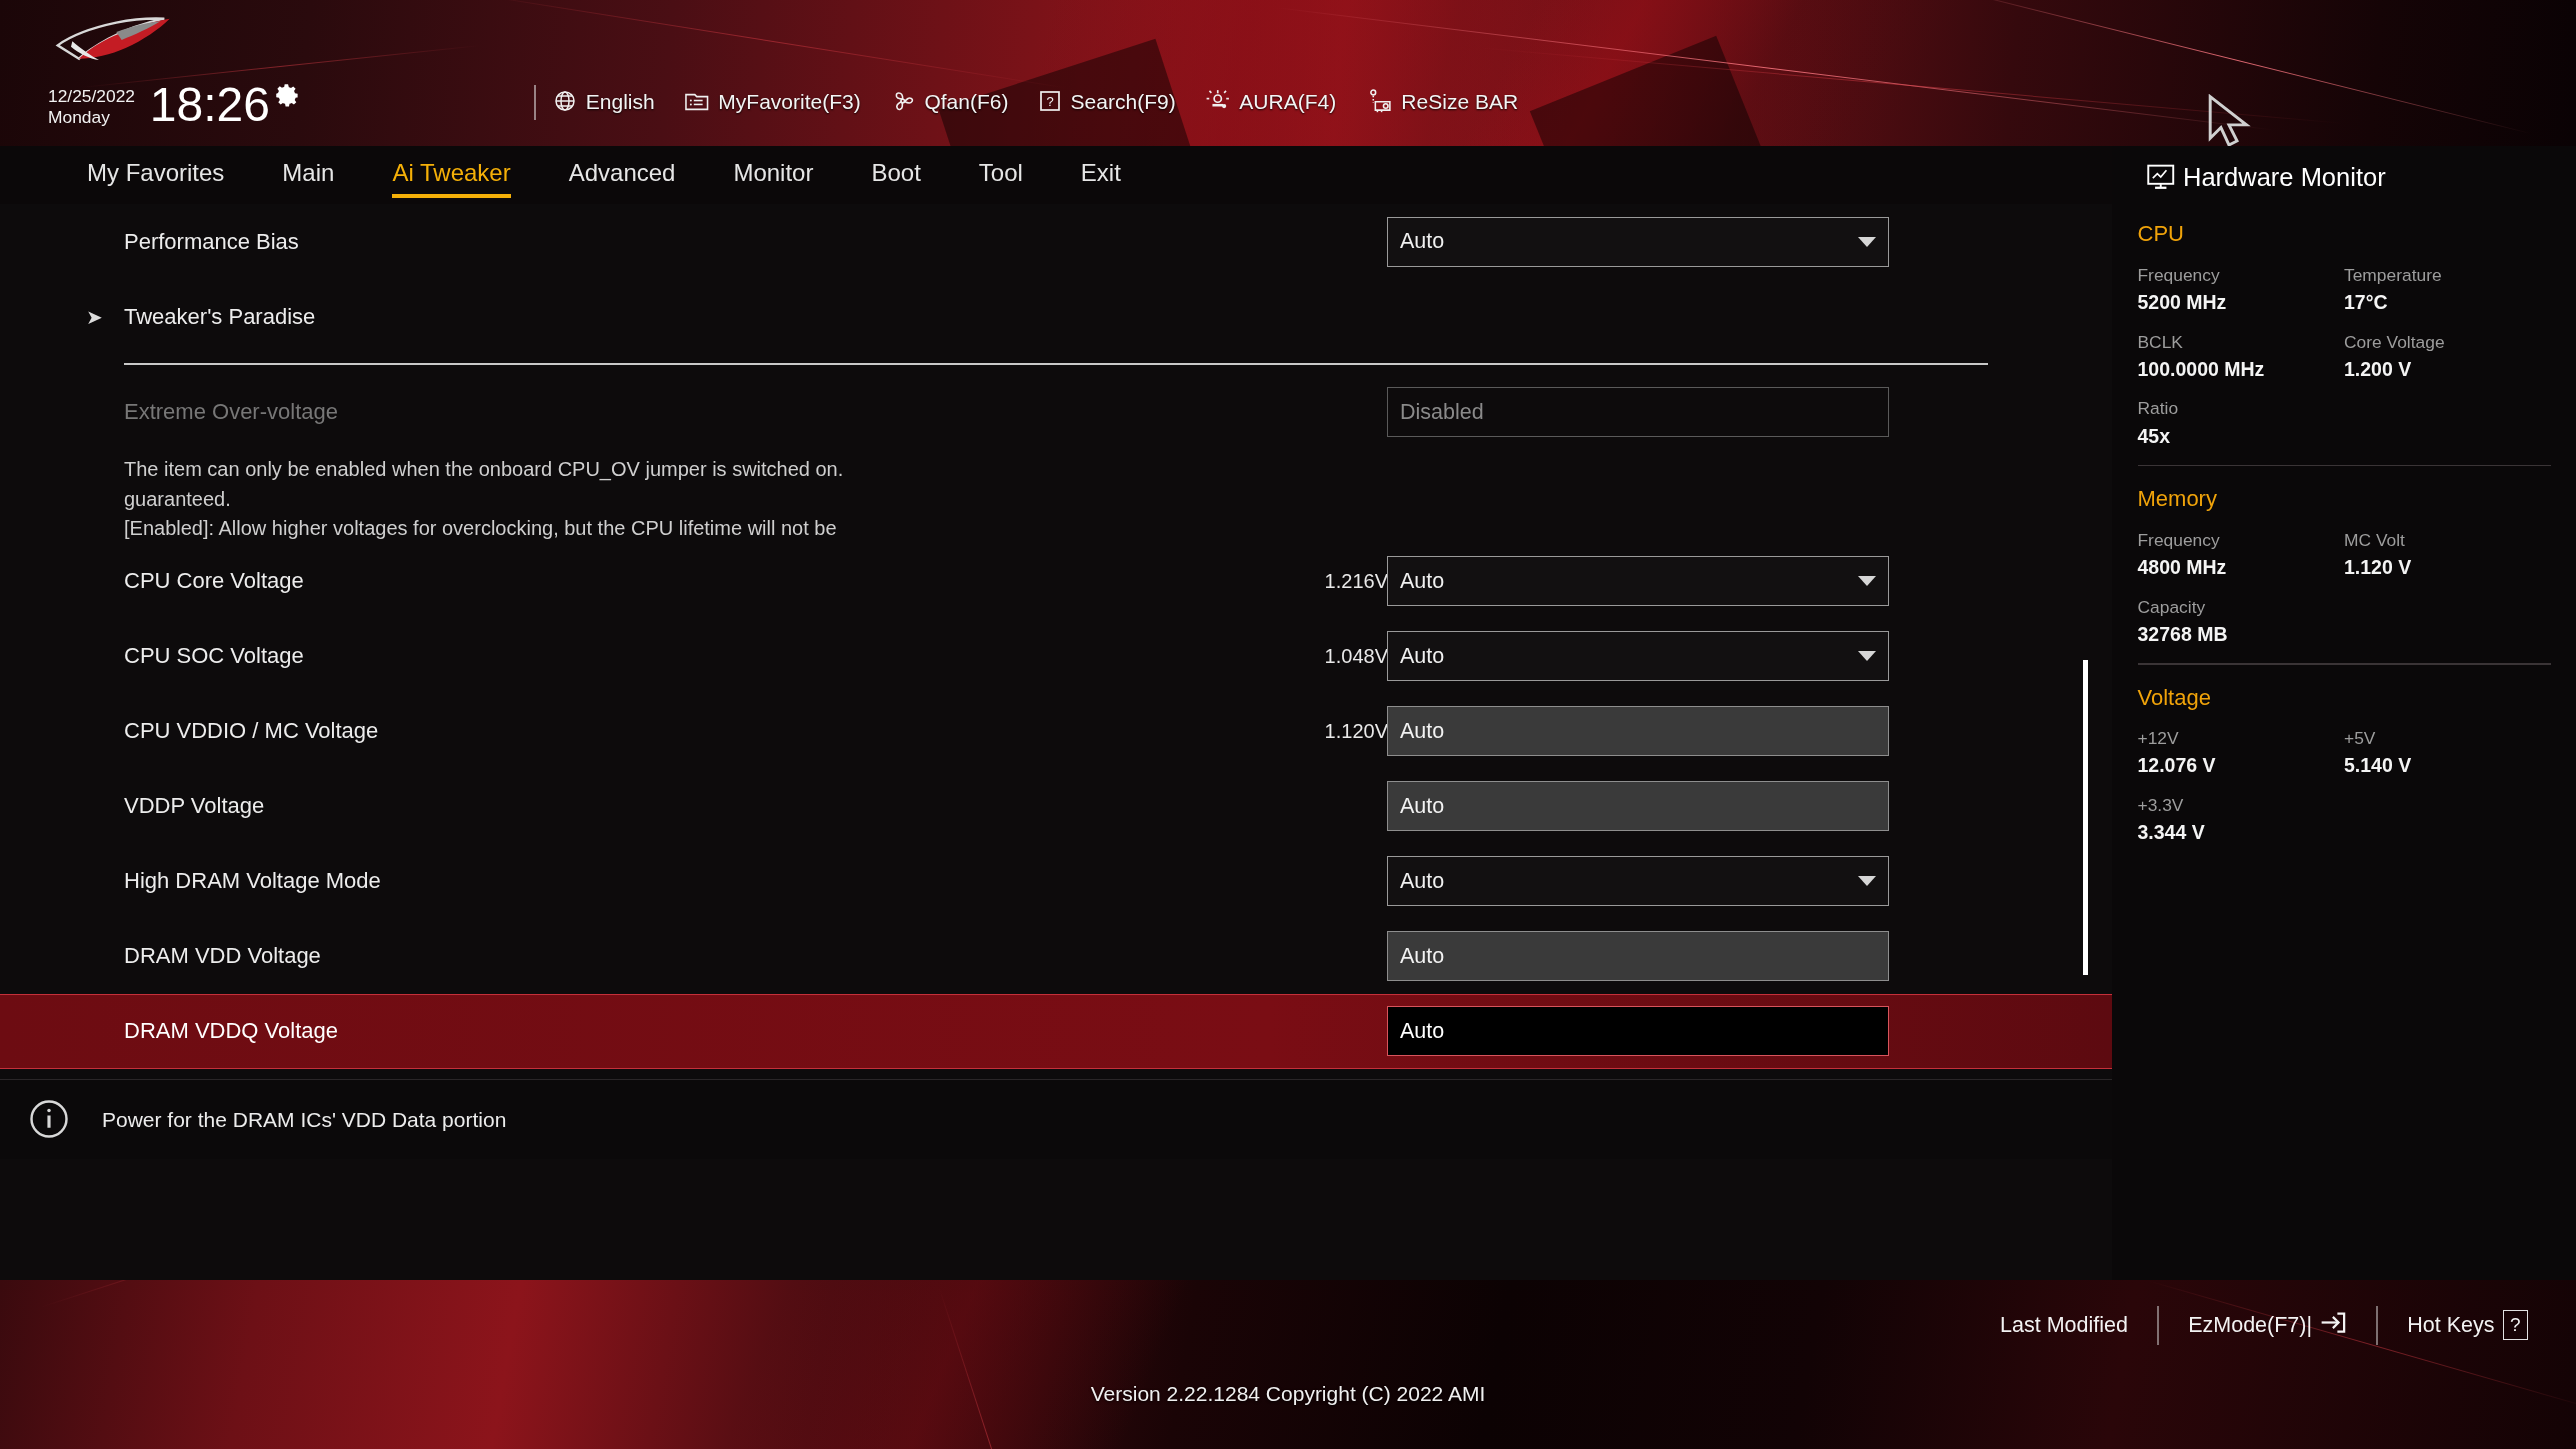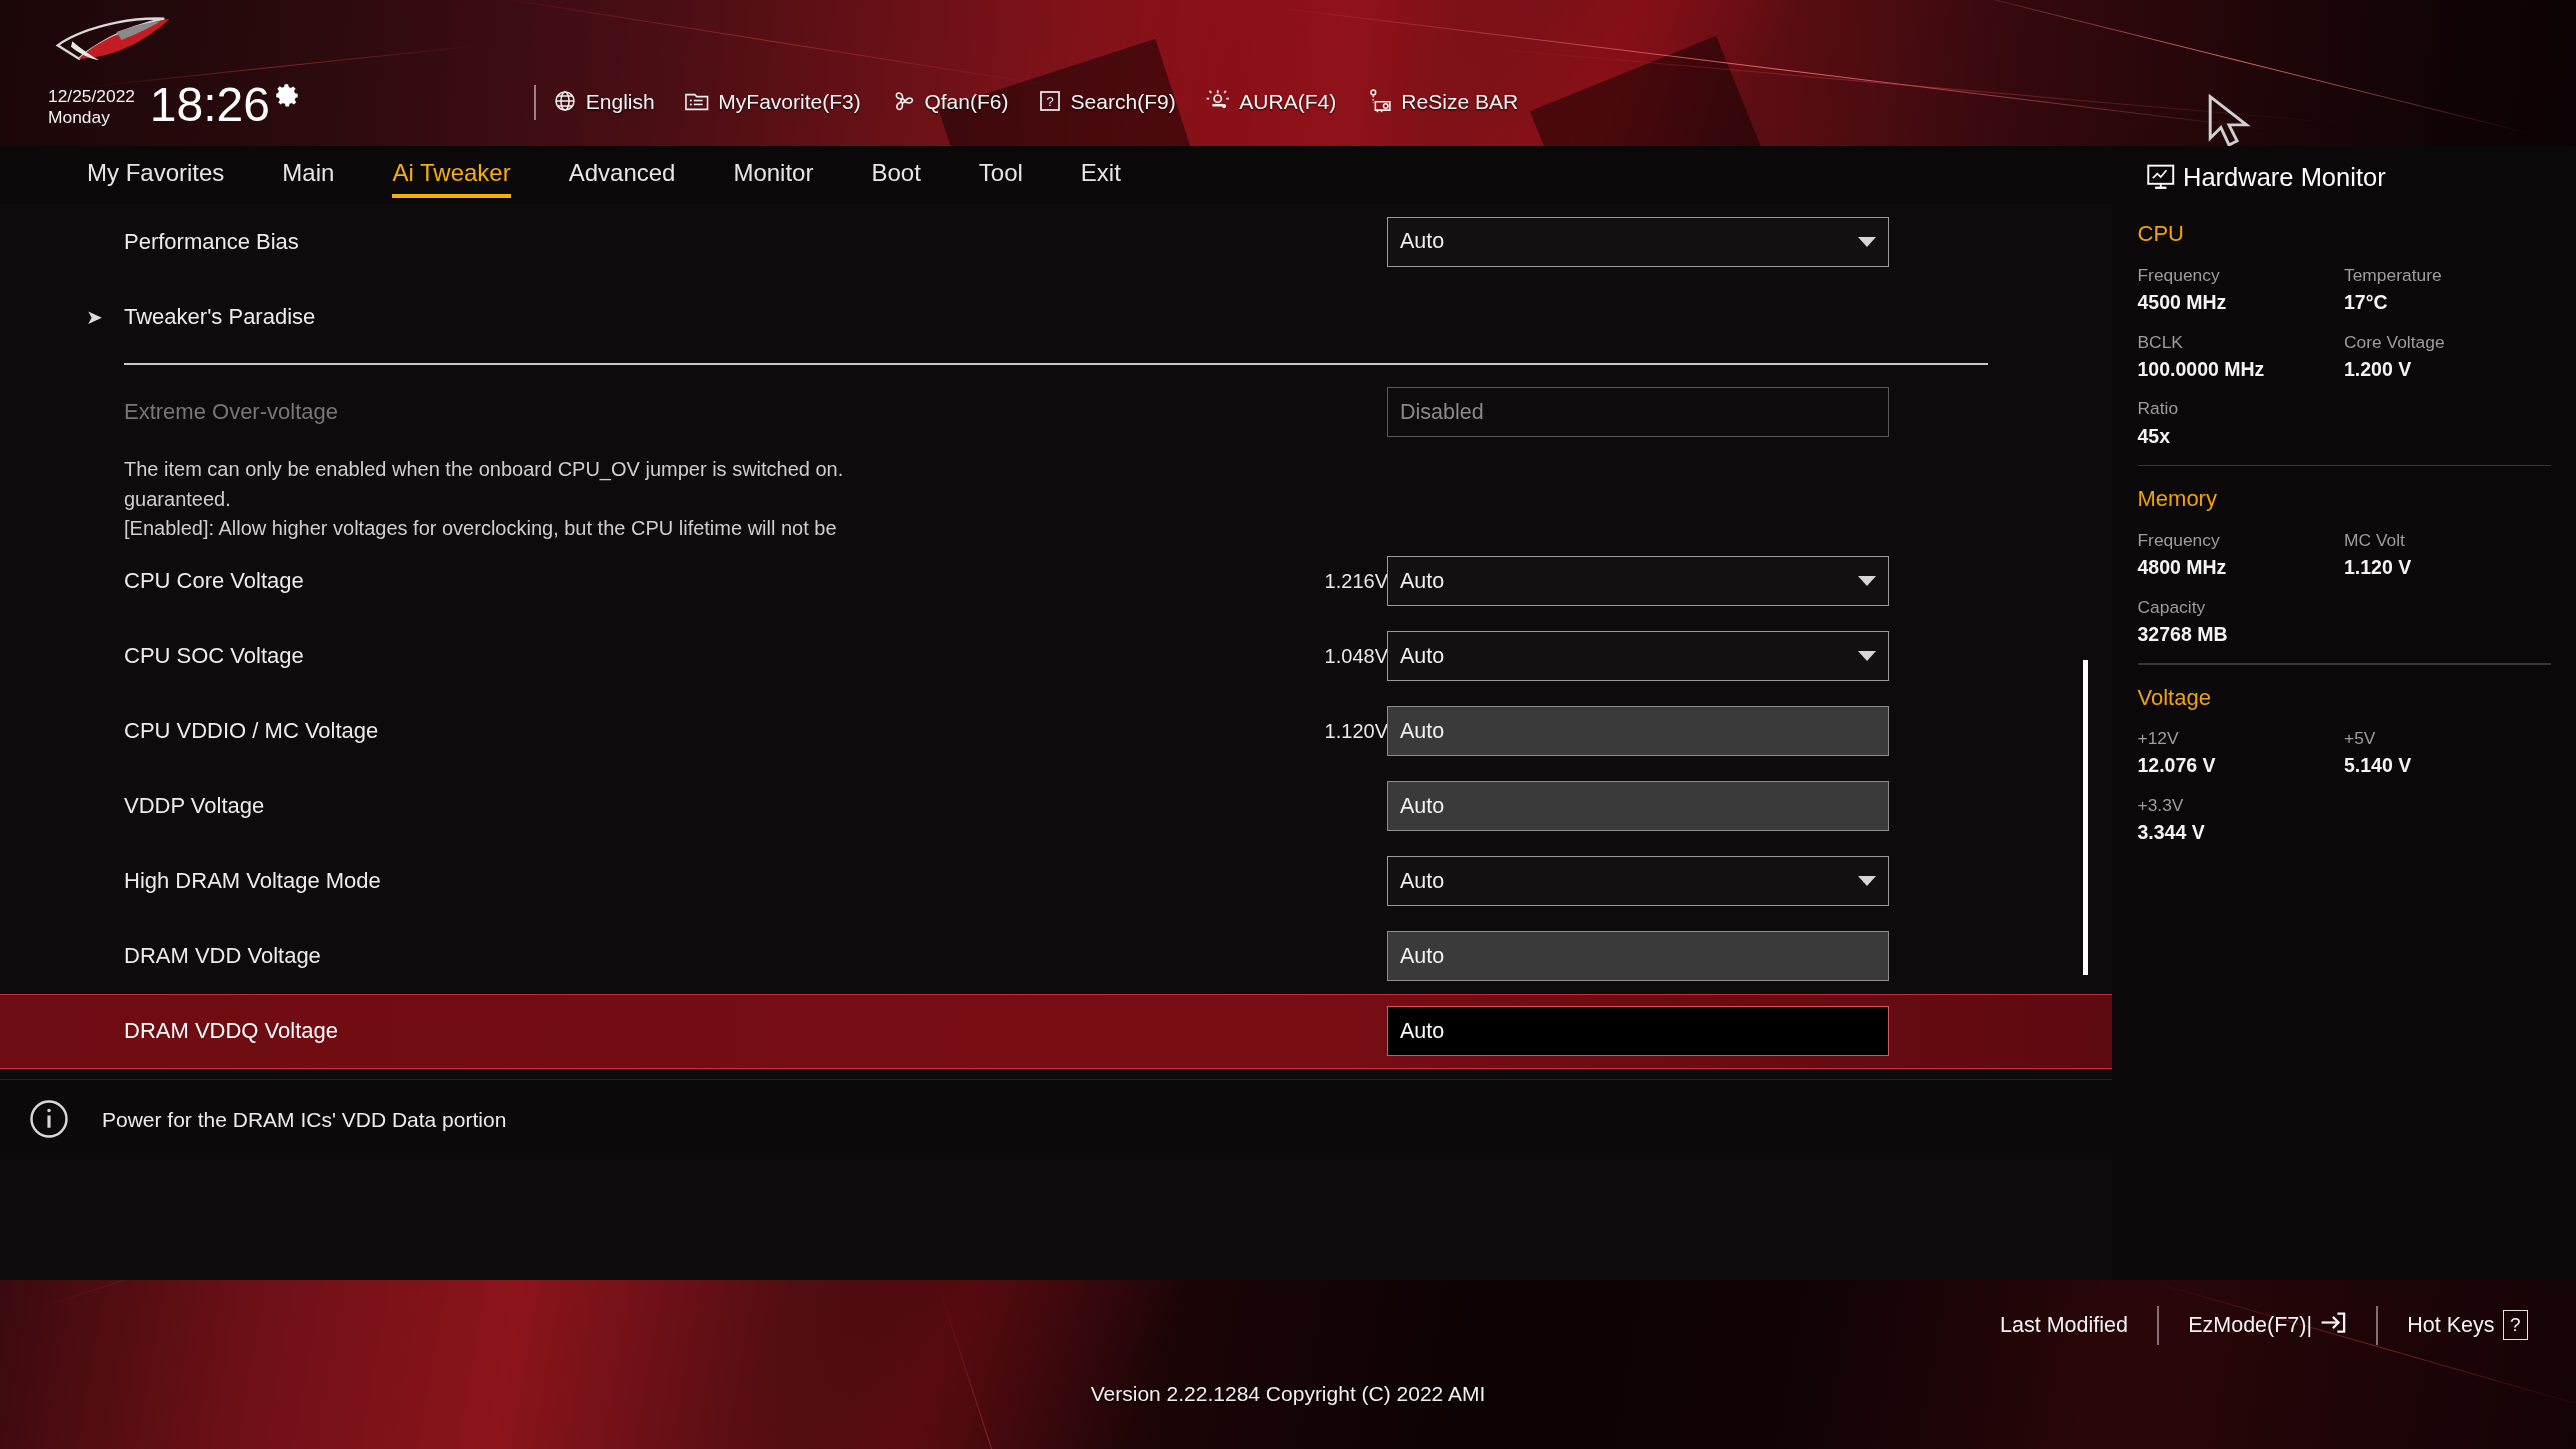--- a/index.html
+++ b/index.html
@@ -407,21 +407,21 @@
           <line x1="8" y1="21.5" x2="18" y2="21.5" stroke-width="2"></line>
       </svg>
     </span>
     <span>Hardware Monitor</span>
   </div>
 
   <div class="hw-section">CPU</div>
   <div class="hw-grid">
     <div class="hw-cell">
       <div class="hw-key">Frequency</div>
-      <div class="hw-val">4500 MHz</div>
+      <div class="hw-val">5200 MHz</div>
     </div>
     <div class="hw-cell">
       <div class="hw-key">Temperature</div>
       <div class="hw-val">17°C</div>
     </div>
   </div>
   <div class="hw-grid">
     <div class="hw-cell">
       <div class="hw-key">BCLK</div>
       <div class="hw-val">100.0000 MHz</div>

